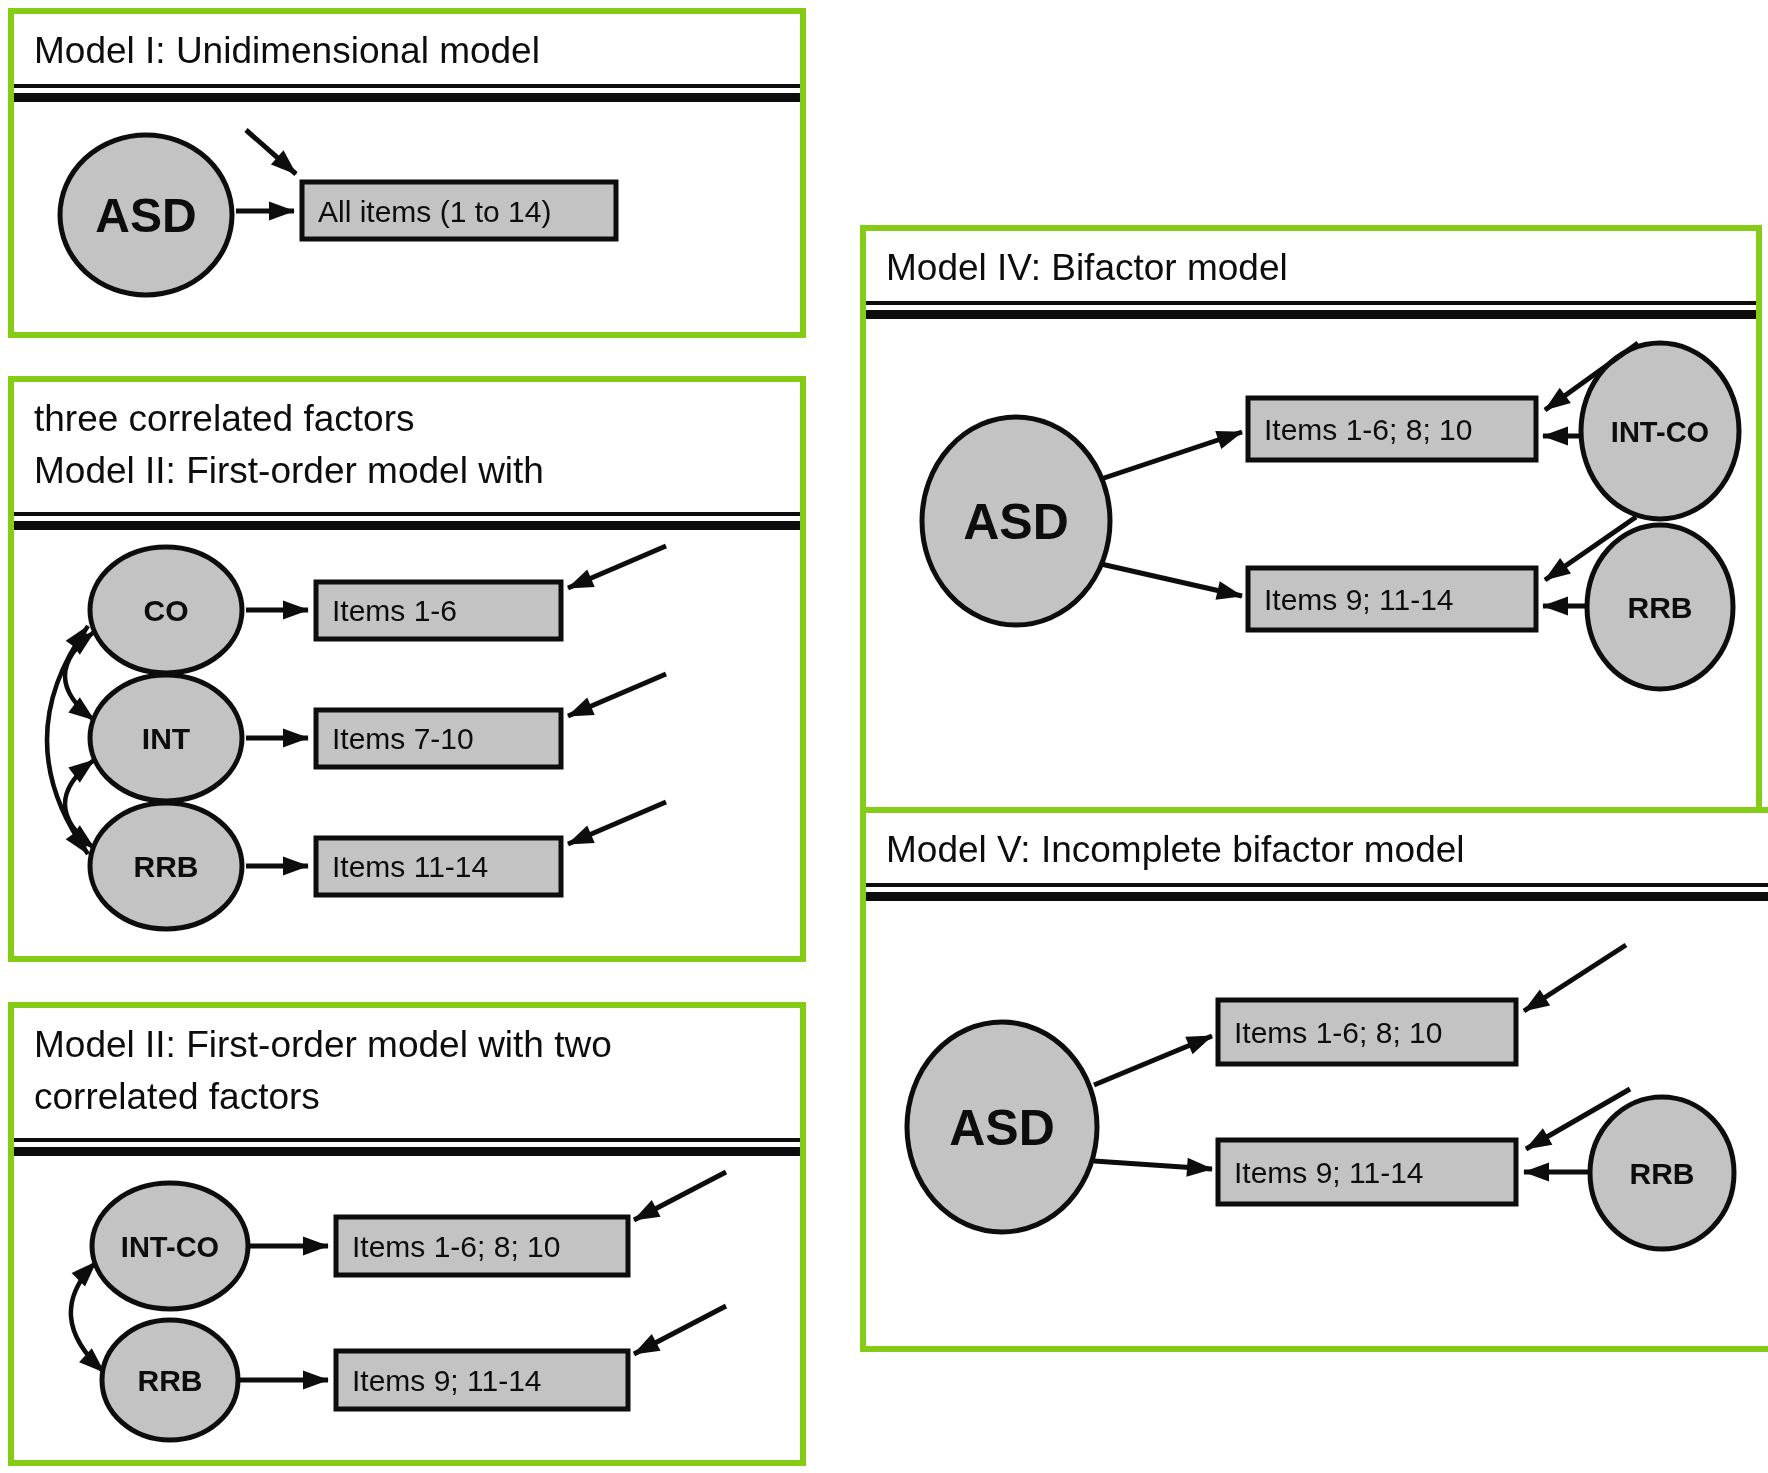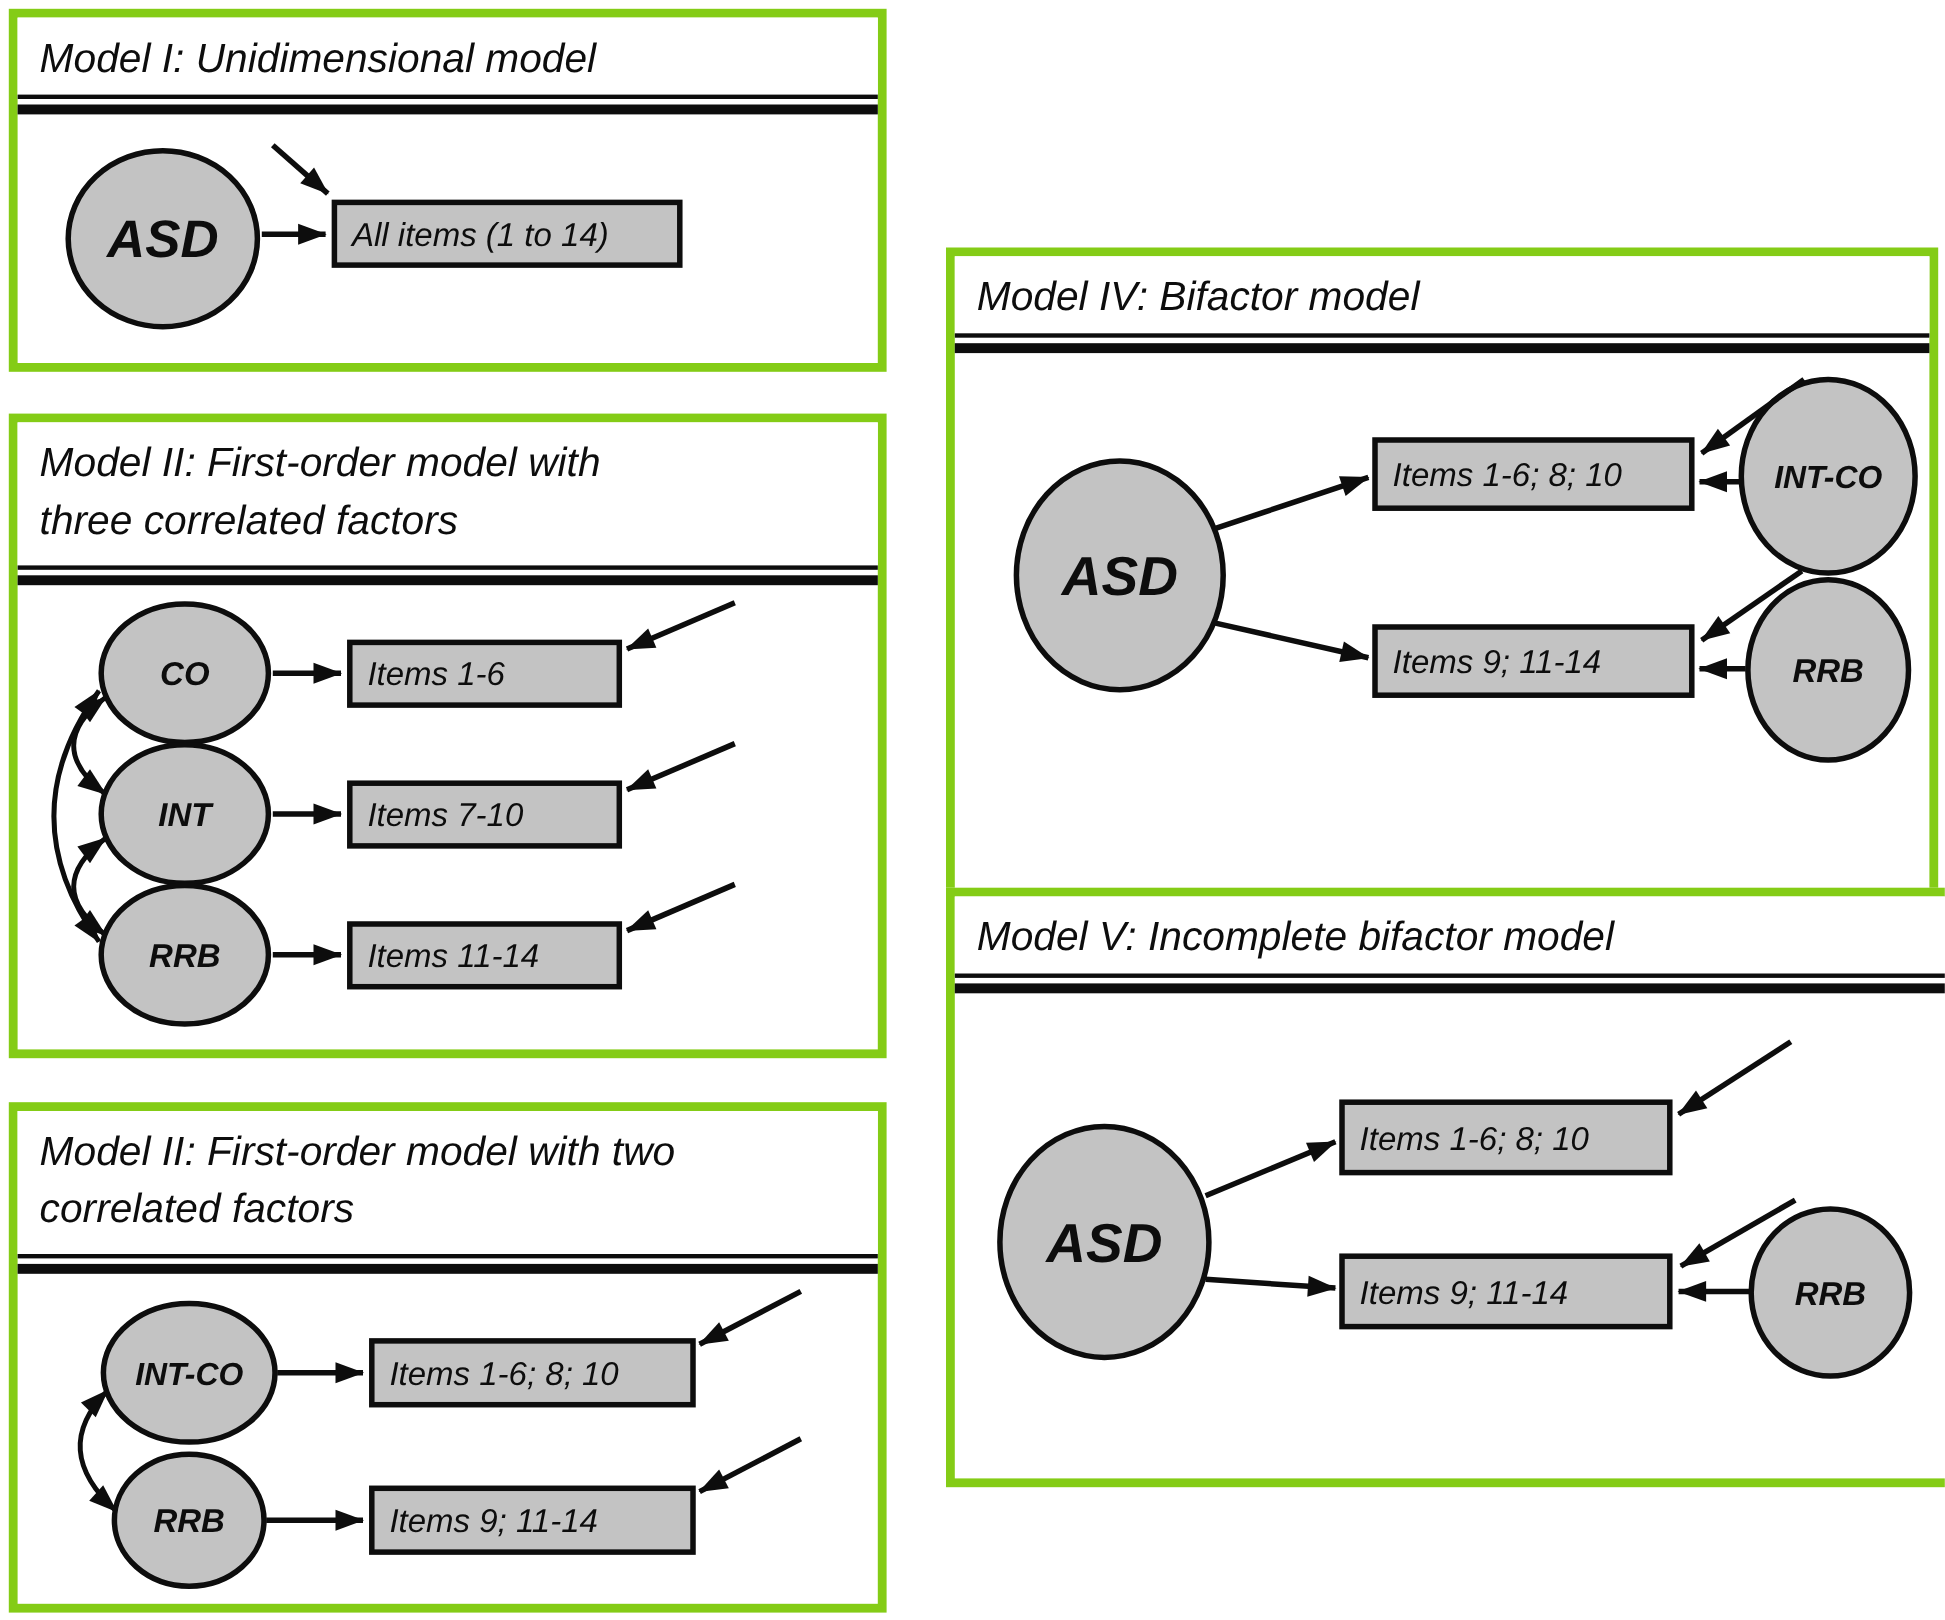--- a/index.html
+++ b/index.html
@@ -2,21 +2,21 @@
 <html><head>
 <meta charset="utf-8">
 <style>
   html,body { margin:0; padding:0; background:#ffffff; }
   .canvas {
     position:relative; width:1768px; height:1473px; background:#ffffff;
     font-family:"Liberation Sans", sans-serif; color:#0d0d0d;
   }
   .model-box {
     position:absolute; box-sizing:border-box;
-    border:8px solid #84cc16; background:#ffffff;font-style:italic;
+    border:6px solid #84cc16; background:#ffffff;
   }
   .hdr {
     box-sizing:border-box; border-bottom:4px solid #0d0d0d;
     padding:11px 20px 0 20px; font-size:37px; line-height:52px; color:#0d0d0d;
     background:#ffffff;
   }
   .hdr.one { height:74px; }
   .hdr.two { height:134px; }
   .divider { height:9px; background:#0d0d0d; margin-top:5px; }
   .mbody { position:relative; overflow:hidden; }
@@ -52,22 +52,22 @@
         <rect class="node" x="288" y="80" width="314" height="57"></rect>
         <text class="ilabel" x="304" y="120">All items (1 to 14)</text>
         <line class="arrow" x1="222" y1="109" x2="280" y2="109" marker-end="url(#ah1)"></line>
         <line class="arrow" x1="232" y1="28" x2="282" y2="72" marker-end="url(#ah1)"></line>
       </svg>
     </div>
   </section>
 
   <section class="model-box" style="left:8px;top:376px;width:798px;height:586px">
     <header class="hdr two">
+      <div>three correlated factors</div>
       <div>Model II: First-order model with</div>
-      <div>three correlated factors</div>
     </header>
     <div class="divider"></div>
     <div class="mbody">
       <svg width="786" height="426" viewBox="0 0 786 426">
         <defs>
           <marker id="ah2" markerUnits="userSpaceOnUse" markerWidth="30" markerHeight="26" refX="27" refY="13" orient="auto-start-reverse">
             <path d="M2,3.5 L28,13 L2,22.5 Z" fill="#0d0d0d"></path>
           </marker>
         </defs>
         <path class="arc" d="M 80,102 Q 22,146 80,190" marker-start="url(#ah2)" marker-end="url(#ah2)"></path>

